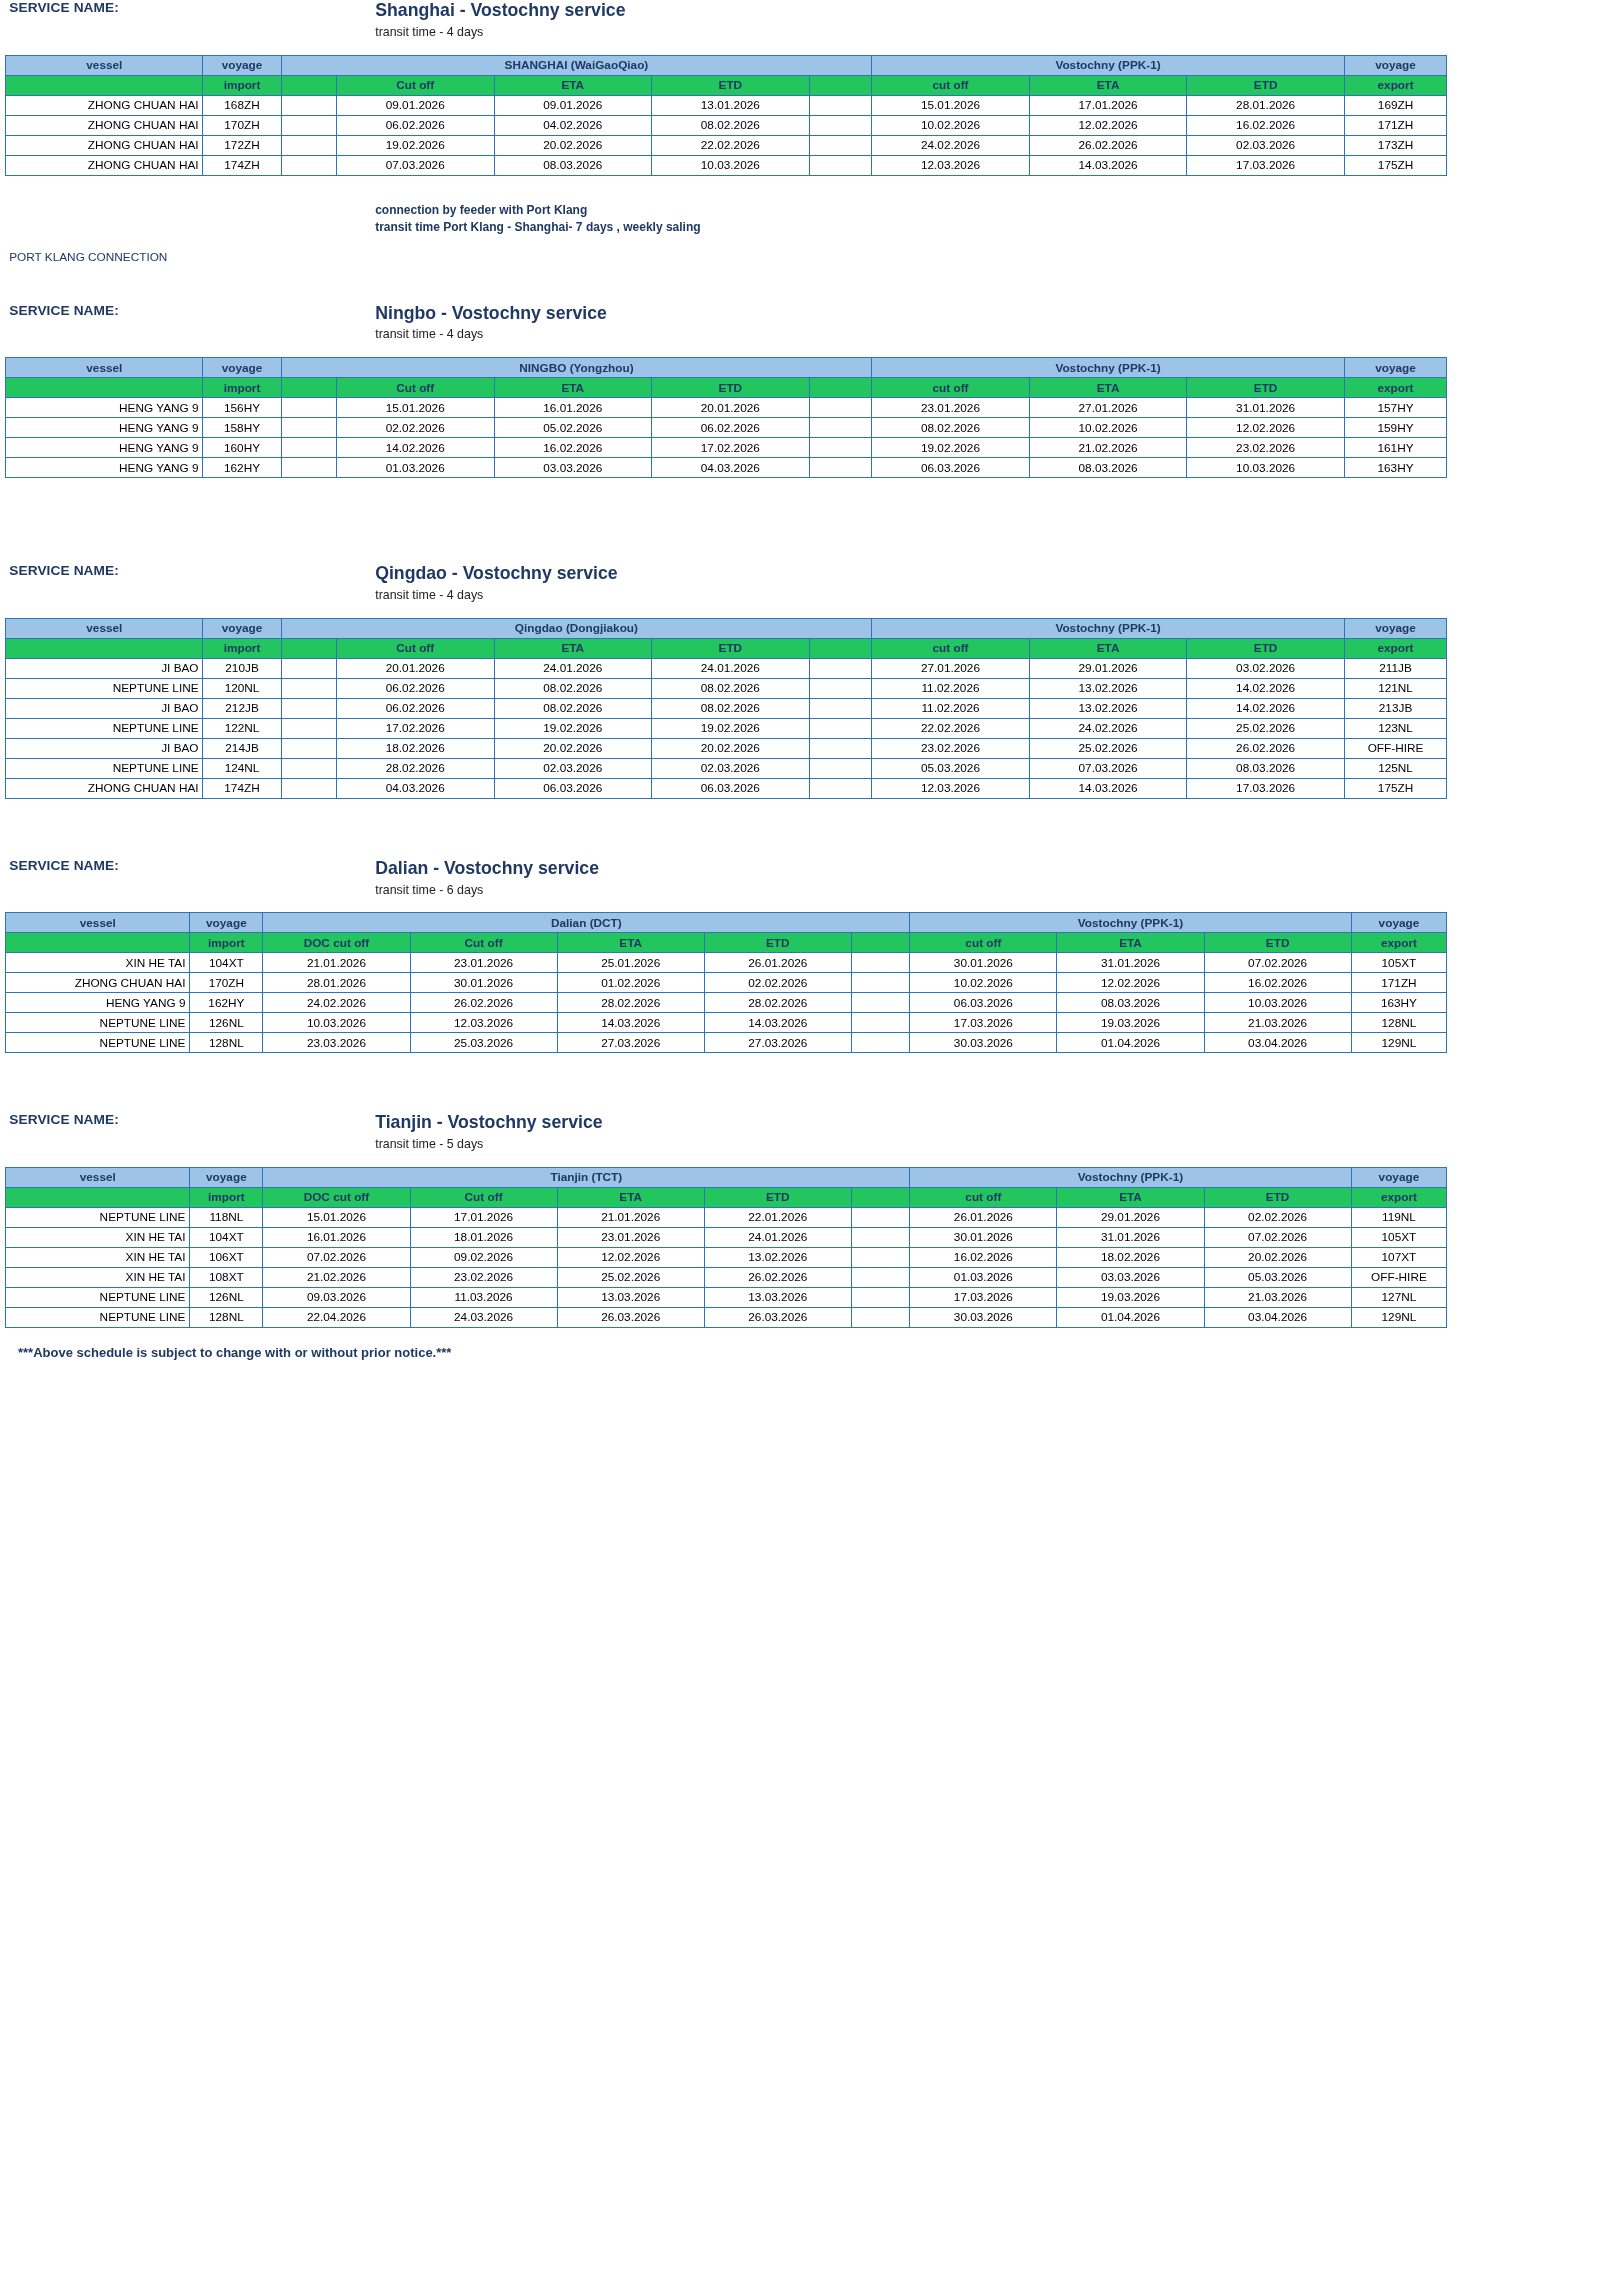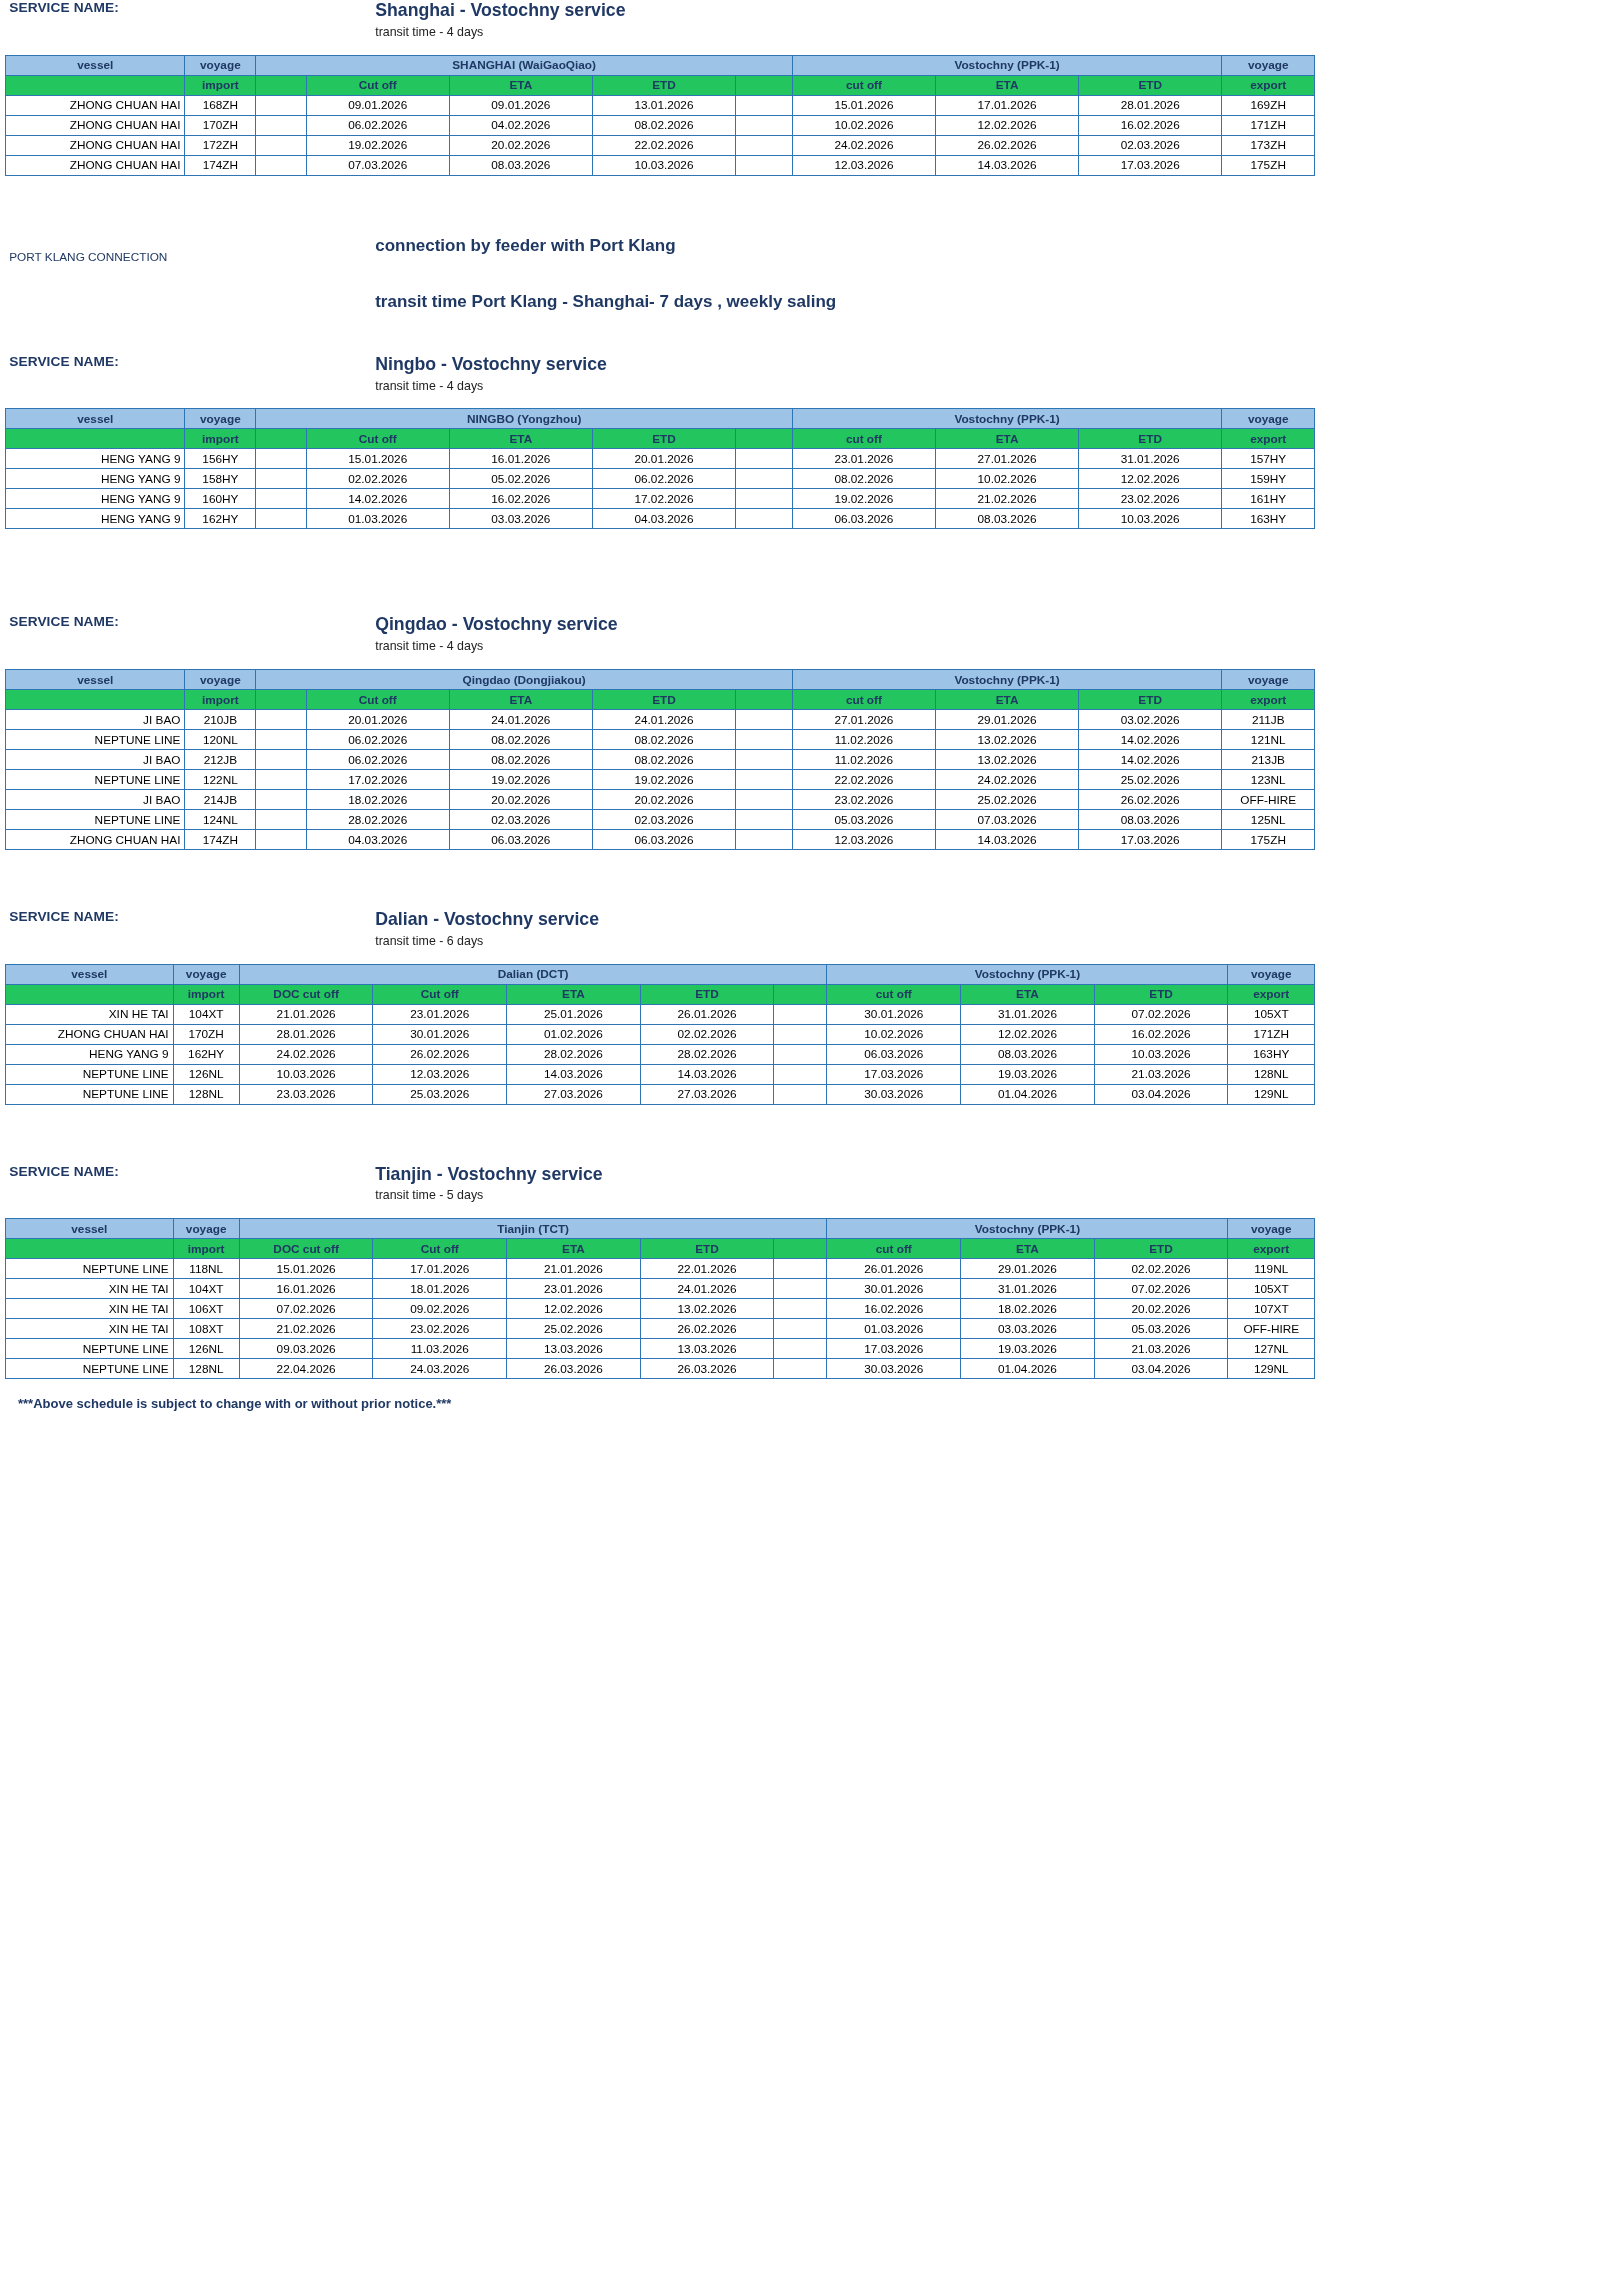--- a/index.html
+++ b/index.html
@@ -46,21 +46,21 @@
   }
   .svc-block { }
   .spacer-24 { height: 15.7px; }
   .spacer-40 { height: 26px; }
   .spacer-60 { height: 39px; }
   .spacer-90 { height: 59px; }
 
   table.sched {
     border-collapse: collapse;
     margin: 0 0 0 5.2px;
-    width: 1310px;
+    width: 1442px;
     table-layout: fixed;
   }
   table.sched td, table.sched th {
     border: 0.7px solid #2E75B6;
     font-size: 11.8px;
     height: 20px;
     padding: 0 3.9px;
     box-sizing: border-box;
     white-space: nowrap;
     overflow: hidden;
@@ -92,25 +92,24 @@
     align-items: flex-start;
   }
   .pk-label {
     width: 366px;
     font-size: 11.8px;
     color: #1F3864;
     font-weight: normal;
     margin-top: 48px;
   }
   .pk-text {
-    font-size: 17px;
+    font-size: 12px;
     font-weight: bold;
     color: #1F3864;
     line-height: 1.45;
-    margin-top: 32px;
   }
   .footnote {
     padding-left: 18px;
     font-size: 13px;
     font-weight: bold;
     color: #1F3864;
     margin-top: 17px;
   }
 </style>
 </head>

